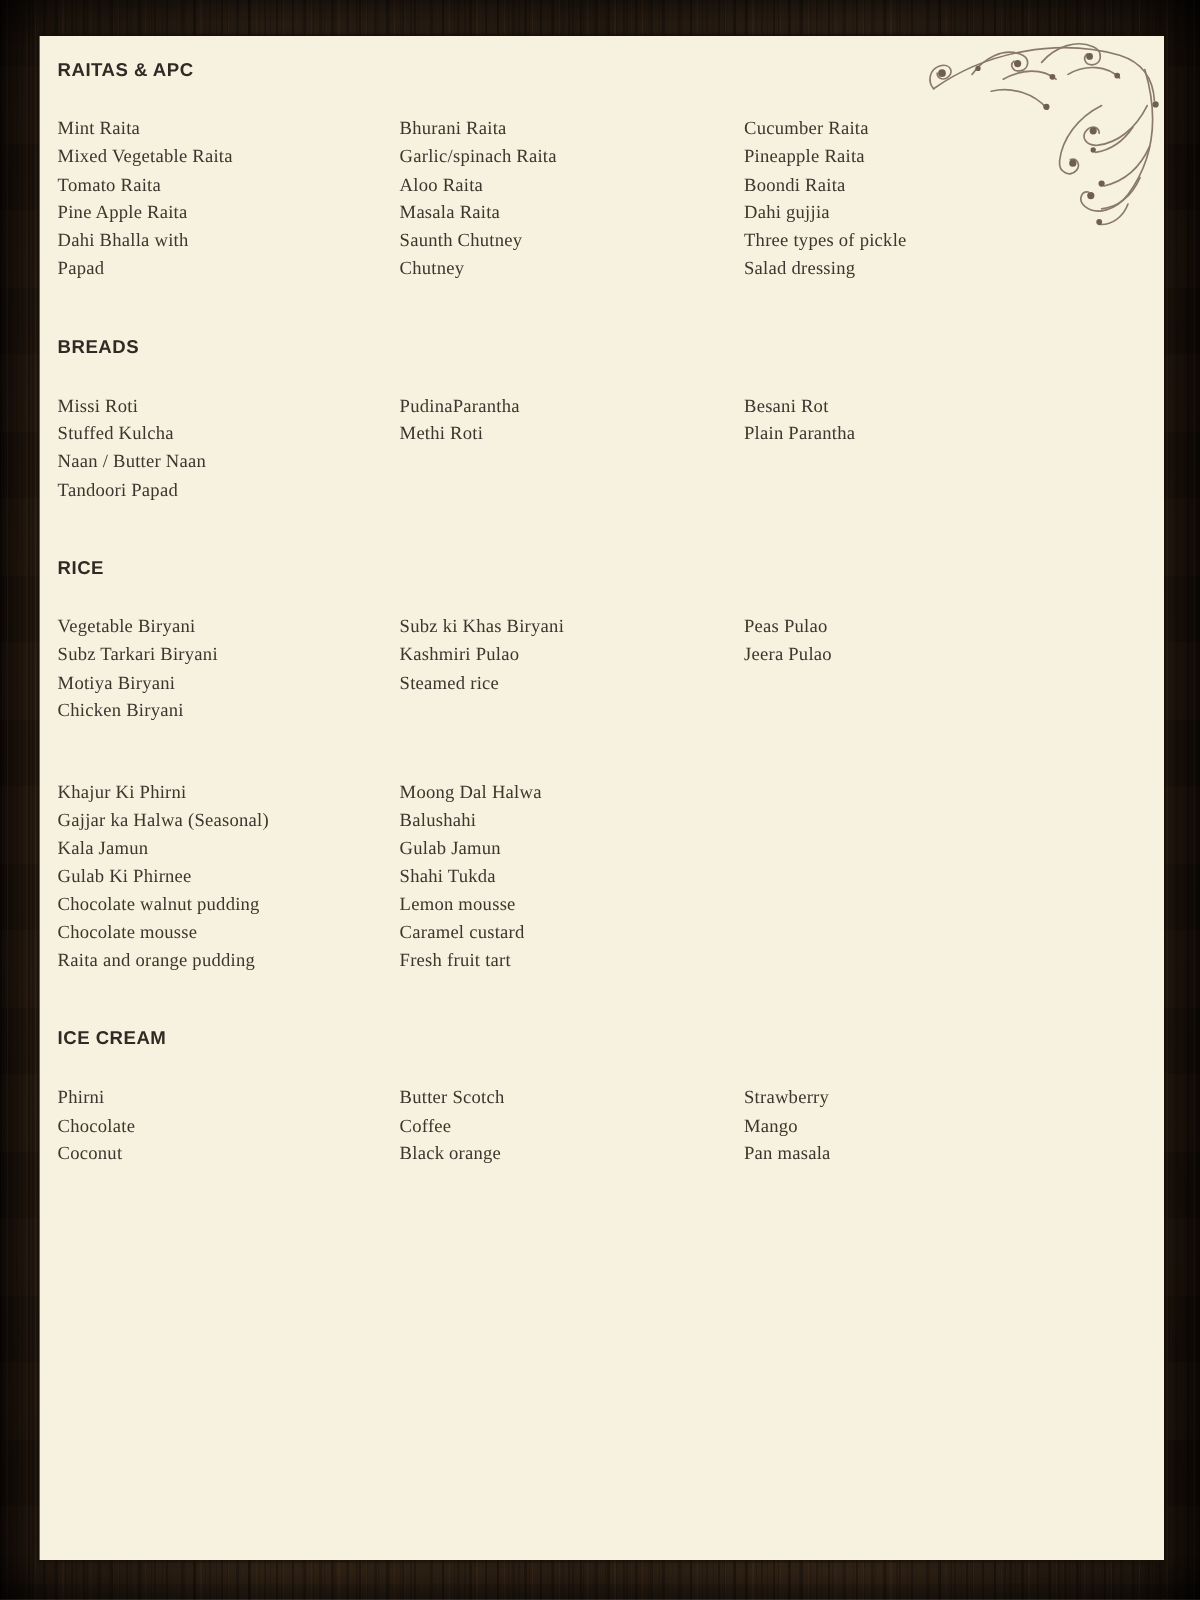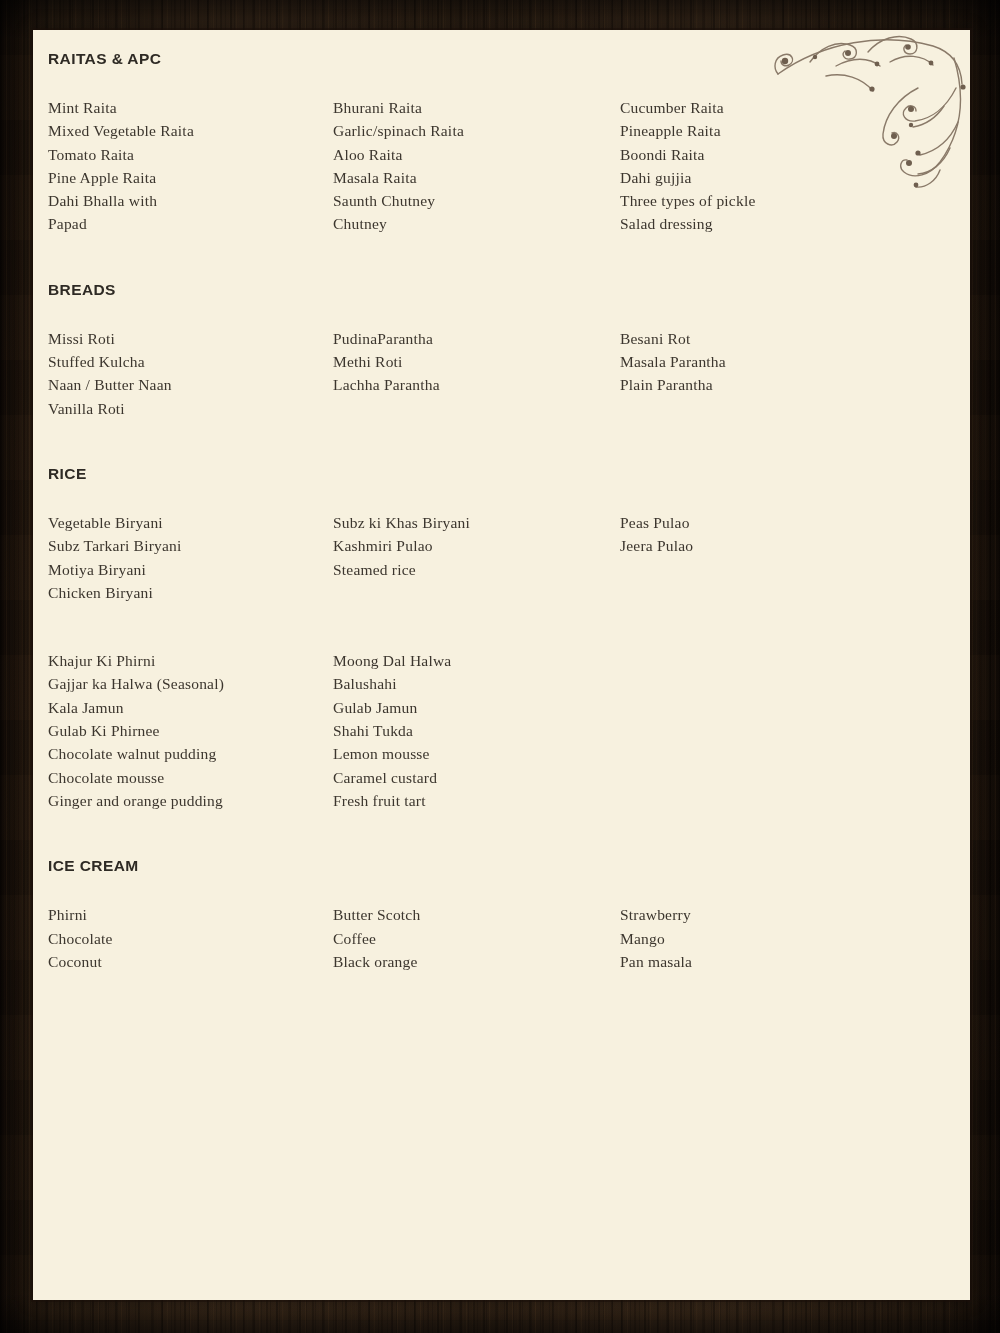--- a/index.html
+++ b/index.html
@@ -147,30 +147,28 @@
         </div>
       </div>
 
       <div class="menu-section">
         <div class="section-title">BREADS</div>
         <div class="section-columns">
           <div class="menu-column">
               <div class="menu-item">Missi Roti</div>
               <div class="menu-item">Stuffed Kulcha</div>
               <div class="menu-item">Naan / Butter Naan</div>
-              <div class="menu-item">Vanilla Roti</div>
+              <div class="menu-item">Tandoori Papad</div>
             </div>
           <div class="menu-column">
               <div class="menu-item">PudinaParantha</div>
               <div class="menu-item">Methi Roti</div>
-              <div class="menu-item">Lachha Parantha</div>
             </div>
           <div class="menu-column">
               <div class="menu-item">Besani Rot</div>
-              <div class="menu-item">Masala Parantha</div>
               <div class="menu-item">Plain Parantha</div>
             </div>
         </div>
       </div>
 
       <div class="menu-section">
         <div class="section-title">RICE</div>
         <div class="section-columns">
           <div class="menu-column">
               <div class="menu-item">Vegetable Biryani</div>
@@ -192,21 +190,21 @@
 
       <div class="menu-section">
         <div class="section-columns">
           <div class="menu-column">
               <div class="menu-item">Khajur Ki Phirni</div>
               <div class="menu-item">Gajjar ka Halwa (Seasonal)</div>
               <div class="menu-item">Kala Jamun</div>
               <div class="menu-item">Gulab Ki Phirnee</div>
               <div class="menu-item">Chocolate walnut pudding</div>
               <div class="menu-item">Chocolate mousse</div>
-              <div class="menu-item">Ginger and orange pudding</div>
+              <div class="menu-item">Raita and orange pudding</div>
             </div>
           <div class="menu-column">
               <div class="menu-item">Moong Dal Halwa</div>
               <div class="menu-item">Balushahi</div>
               <div class="menu-item">Gulab Jamun</div>
               <div class="menu-item">Shahi Tukda</div>
               <div class="menu-item">Lemon mousse</div>
               <div class="menu-item">Caramel custard</div>
               <div class="menu-item">Fresh fruit tart</div>
             </div>

